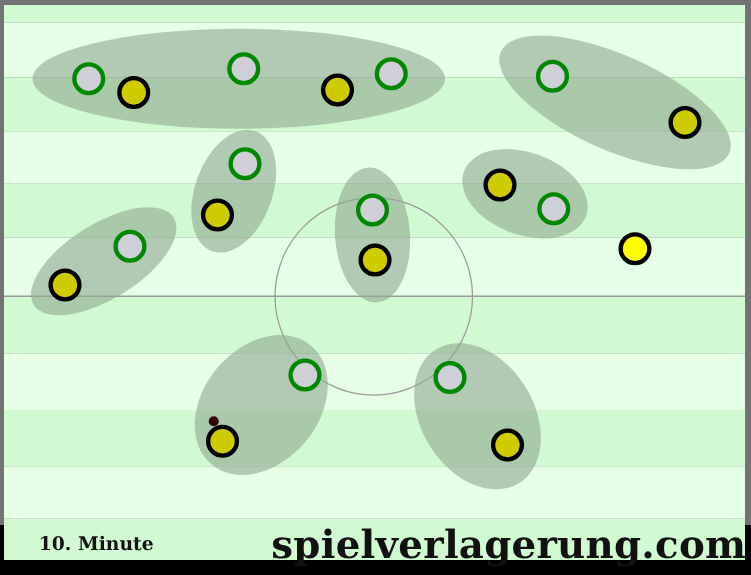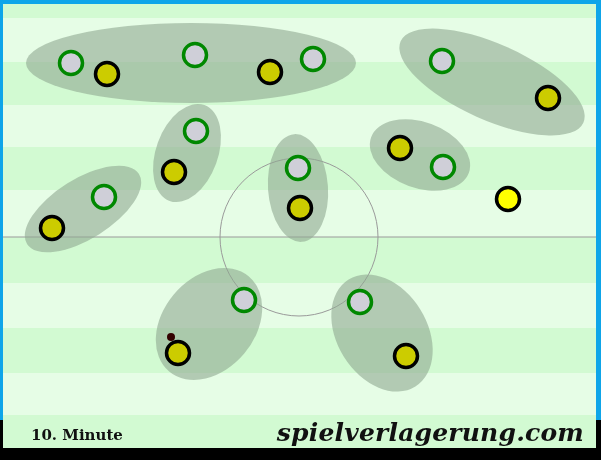--- a/index.html
+++ b/index.html
@@ -1,22 +1,22 @@
 <!DOCTYPE html>
 <html><head>
   <meta charset="utf-8">
   <style>
     html, body { margin: 0; padding: 0; background: #000; }
     body { width: 601px; height: 460px; overflow: hidden; position: relative; }
-    #frame { position: absolute; left: 0; top: 0; width: 601px; height: 420px; background: #0ea5e9; }
+    #frame { position: absolute; left: 0; top: 0; width: 601px; height: 420px; background: #737373; }
     #pitch { position: absolute; left: 3px; top: 4px; width: 593px; height: 444px; overflow: hidden; }
     #pitch svg { position: absolute; left: 0; top: 0; }
     .caption { position: absolute; font-family: "DejaVu Serif", "Liberation Serif", serif; font-weight: bold; color: #111; }
     #minute { left: 31px; top: 426px; font-size: 15px; }
-    #site { right: 17px; top: 418px; font-size: 25px; letter-spacing: 0.2px; font-style: italic; }
+    #site { right: 4px; top: 418px; font-size: 31px; letter-spacing: 0.2px; }
   </style>
 </head>
 <body>
 
 <div id="frame">
   <div id="pitch">
     <svg id="pitch-svg" width="593" height="444" viewBox="0 0 593 444" xmlns="http://www.w3.org/2000/svg">
       <g id="stripes">
           <rect x="0" y="0" width="593" height="14" fill="#d2fad2"></rect>
           <rect x="0" y="14" width="593" height="44" fill="#e6fde6"></rect>

